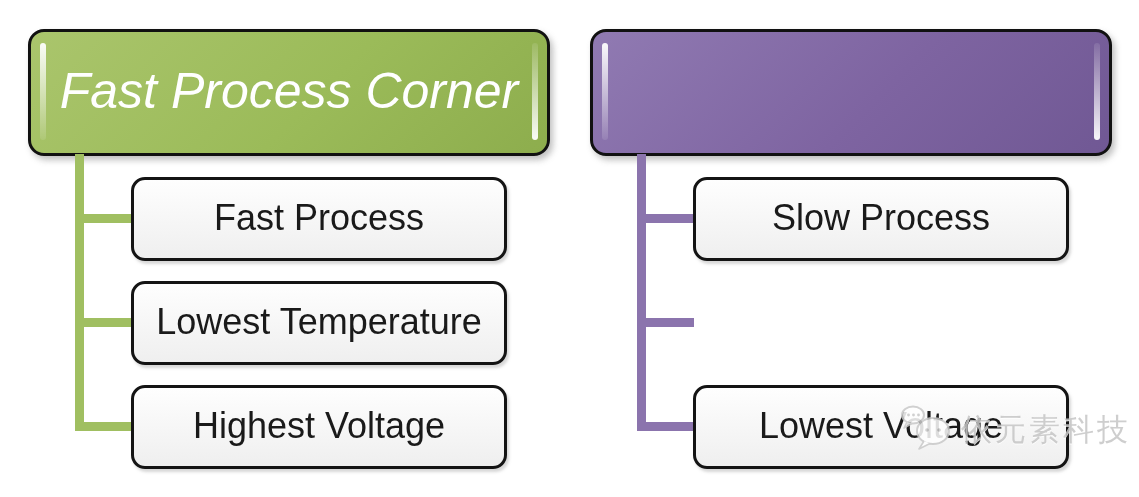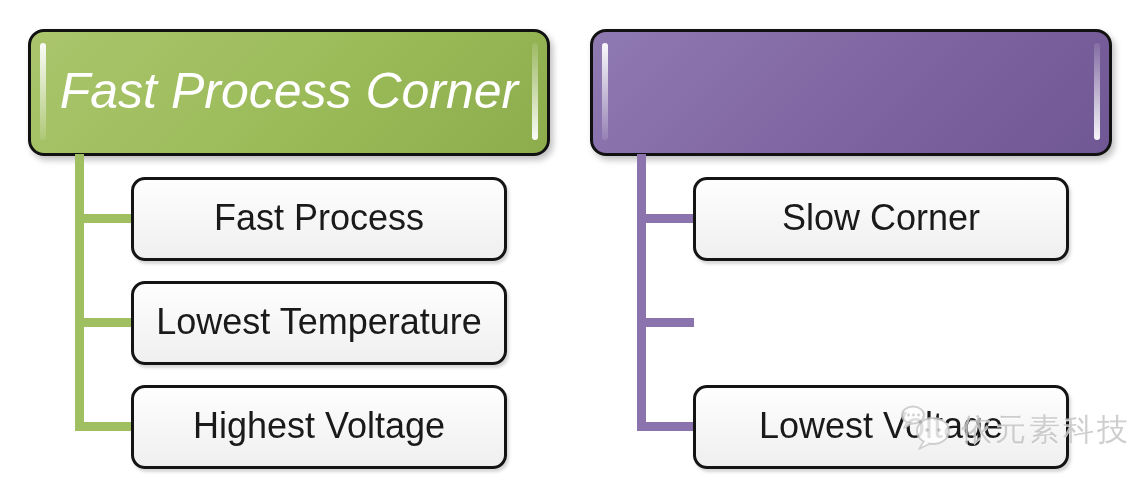--- a/index.html
+++ b/index.html
@@ -110,21 +110,21 @@
   <section class="tree tree--slow">
     <div class="hdr">
       <span class="gloss gloss-l"></span>
       <span class="gloss gloss-r"></span>
     </div>
     <div class="vline"></div>
     <div class="branch b1"></div>
     <div class="branch b2"></div>
     <div class="branch b3"></div>
     <div class="node n1">
-      <span class="node-label">Slow Corner</span>
+      <span class="node-label">Slow Process</span>
     </div>
     <div class="node n3">
       <span class="node-label">Lowest Voltage</span>
     </div>
   </section>
 
 
   <div class="wm wm-right">
     <span>
       <svg width="56" height="48" viewBox="0 0 56 48" fill="none">

